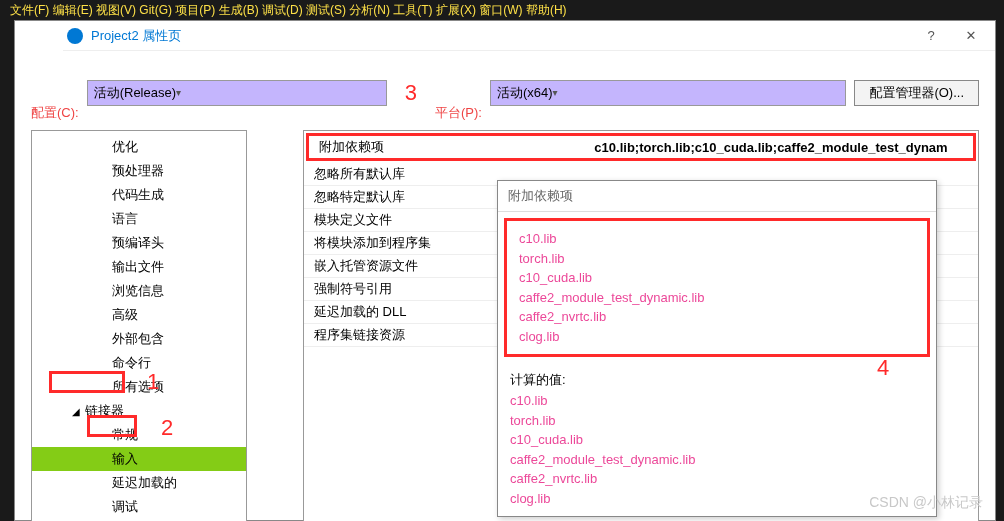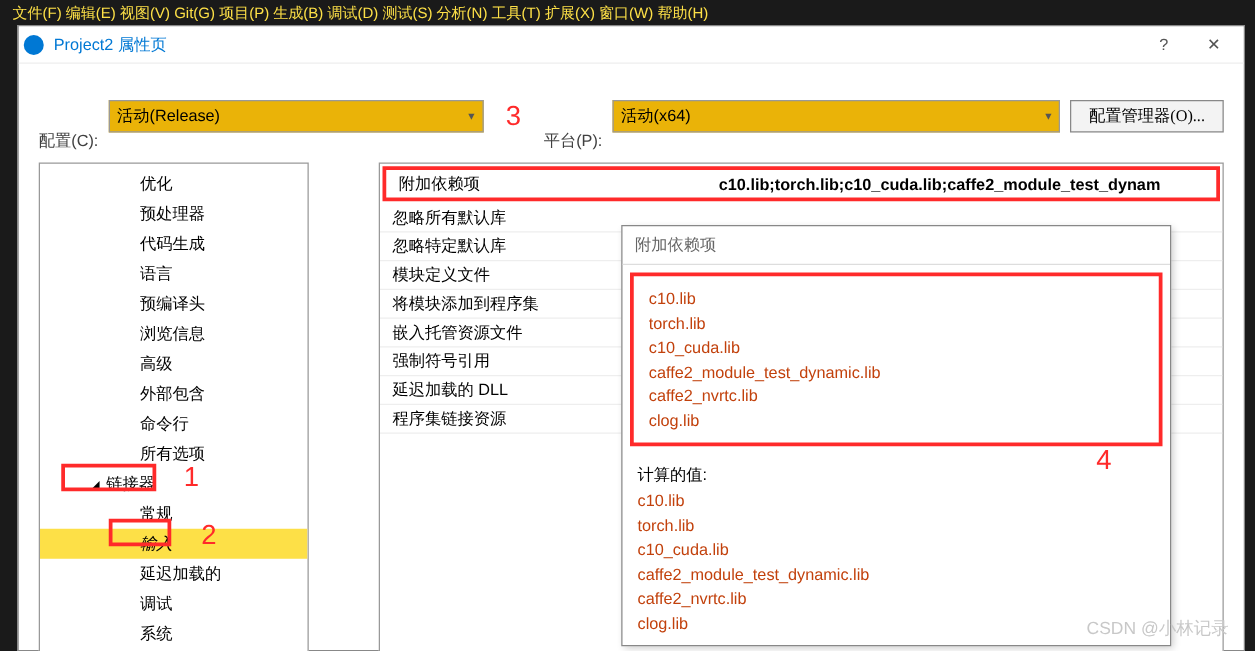--- a/index.html
+++ b/index.html
@@ -1,43 +1,43 @@
 <!DOCTYPE html>
 <html><head>
 <meta charset="utf-8">
 <style>
 * { box-sizing: border-box; margin: 0; padding: 0; font-family: "Microsoft YaHei", sans-serif; font-size: 13px; }
 body { background: #1a1a1a; width: 1004px; height: 521px; overflow: hidden; position: relative; }
 .menubar { height: 20px; background: #1a1a1a; color: #fde047; padding: 2px 10px; font-size: 12px; white-space: nowrap; overflow: hidden; }
 .dialog { position: absolute; top: 20px; left: 14px; right: 8px; bottom: 0; background: #fff; border: 1px solid #888; }
-.titlebar { height: 30px; display: flex; align-items: center; padding: 0 4px; border-bottom: 1px solid #eee; }
+.titlebar { height: 30px; display: flex; align-items: center; padding: 0 4px; border-bottom: 1px solid #eee; margin-left: 48px; }
 .title-icon { width: 16px; height: 16px; border-radius: 50%; background: #0078d4; margin-right: 8px; }
 .title { color: #0078d4; font-size: 13px; flex: 1; }
 .titlebtn { width: 40px; height: 28px; display: flex; align-items: center; justify-content: center; color: #555; cursor: pointer; }
 .toprow { display: flex; align-items: center; gap: 8px; padding: 12px 16px 8px; }
-.toprow label { color: #404040; margin-top: 41px; }
-.combo { flex: 1; height: 26px; border: 1px solid #999; display: flex; align-items: center; padding: 0 6px; justify-content: space-between; background: #eab308; }
+.toprow label { color: #ef4444; margin-top: 41px; }
+.combo { flex: 1; height: 26px; border: 1px solid #999; display: flex; align-items: center; padding: 0 6px; background: #c4b5fd; }
 .combo .chev { font-size: 10px; color: #555; }
-.btn { height: 26px; border: 1px solid #888; padding: 0 14px; display: flex; align-items: center; background: #f3f3f3; cursor: pointer; font-family: Liberation Serif, serif; }
+.btn { height: 26px; border: 1px solid #888; padding: 0 14px; display: flex; align-items: center; background: #f3f3f3; cursor: pointer; }
 .body { display: flex; height: calc(100% - 80px); }
 .tree { width: 216px; border: 1px solid #999; margin: 0 0 0 16px; overflow-y: auto; background: #fff; padding: 4px 0; }
 .tree-item { padding: 3px 0 3px 80px; color: #000; cursor: pointer; white-space: nowrap; }
 .tree-item.l1 { padding-left: 40px; font-weight: normal; }
-.tree-item.selected { background: #fde047; font-style: italic; }
+.tree-item.selected { background: #84cc16; }
 .expander { display: inline-block; width: 10px; margin-right: 3px; font-size: 10px; }
 .main { flex: 1; margin: 0 16px 0 10px; position: relative; padding-left: 46px; }
 .props { border: 1px solid #999; background: #fff; height: 100%; overflow: hidden; }
 .prop-row { display: flex; border-bottom: 1px solid #eee; min-height: 22px; align-items: center; }
 .prop-label { width: 260px; padding: 2px 10px; color: #000; }
-.prop-val { flex: 1; padding: 2px 6px; font-weight: bold; color: #000; white-space: nowrap; overflow: hidden; }
+.prop-val { flex: 1; padding: 2px 6px; font-weight: bold; color: #000; white-space: nowrap; overflow: hidden; text-align: center; }
 .hl-row { border: 3px solid #ff2a2a; margin: 2px; }
 .popup { position: absolute; top: 50px; left: 240px; width: 440px; background: #fff; border: 1px solid #888; box-shadow: 2px 2px 6px rgba(0,0,0,0.2); }
 .popup-title { padding: 6px 10px; color: #666; border-bottom: 1px solid #ddd; }
 .editbox { border: 3px solid #ff2a2a; margin: 6px; padding: 8px 12px; min-height: 120px; }
-.editbox div, .computed div { color: #c2410c; line-height: 1.5; }
+.editbox div, .computed div { color: #ec4899; line-height: 1.5; }
 .computed-label { padding: 8px 12px 2px; color: #000; }
 .computed { padding: 0 12px 8px; }
 .annot { position: absolute; color: #ff2a2a; font-size: 22px; font-weight: normal; font-family: sans-serif; pointer-events: none; z-index: 10; }
 .box1 { position: absolute; border: 3px solid #ff2a2a; pointer-events: none; z-index: 9; }
 .wm { position: absolute; right: 12px; bottom: 8px; color: #c8c8c8; font-size: 14px; pointer-events: none; }
 </style>
 </head>
 <body>
 
 <div class="menubar">文件(F)  编辑(E)  视图(V)  Git(G)  项目(P)  生成(B)  调试(D)  测试(S)  分析(N)  工具(T)  扩展(X)  窗口(W)  帮助(H)</div>
@@ -65,20 +65,21 @@
     <div class="btn">配置管理器(O)...</div>
   </div>
 
   <div class="body">
     <div class="tree" id="tree">
         <div class="tree-item"><span>优化</span></div>
         <div class="tree-item"><span>预处理器</span></div>
         <div class="tree-item"><span>代码生成</span></div>
         <div class="tree-item"><span>语言</span></div>
         <div class="tree-item"><span>预编译头</span></div>
+        <div class="tree-item"><span>输出文件</span></div>
         <div class="tree-item"><span>浏览信息</span></div>
         <div class="tree-item"><span>高级</span></div>
         <div class="tree-item"><span>外部包含</span></div>
         <div class="tree-item"><span>命令行</span></div>
         <div class="tree-item"><span>所有选项</span></div>
         <div class="tree-item l1"><span class="expander">◢</span><span>链接器</span></div>
         <div class="tree-item"><span>常规</span></div>
         <div class="tree-item selected"><span>输入</span></div>
         <div class="tree-item"><span>延迟加载的</span></div>
         <div class="tree-item"><span>调试</span></div>

